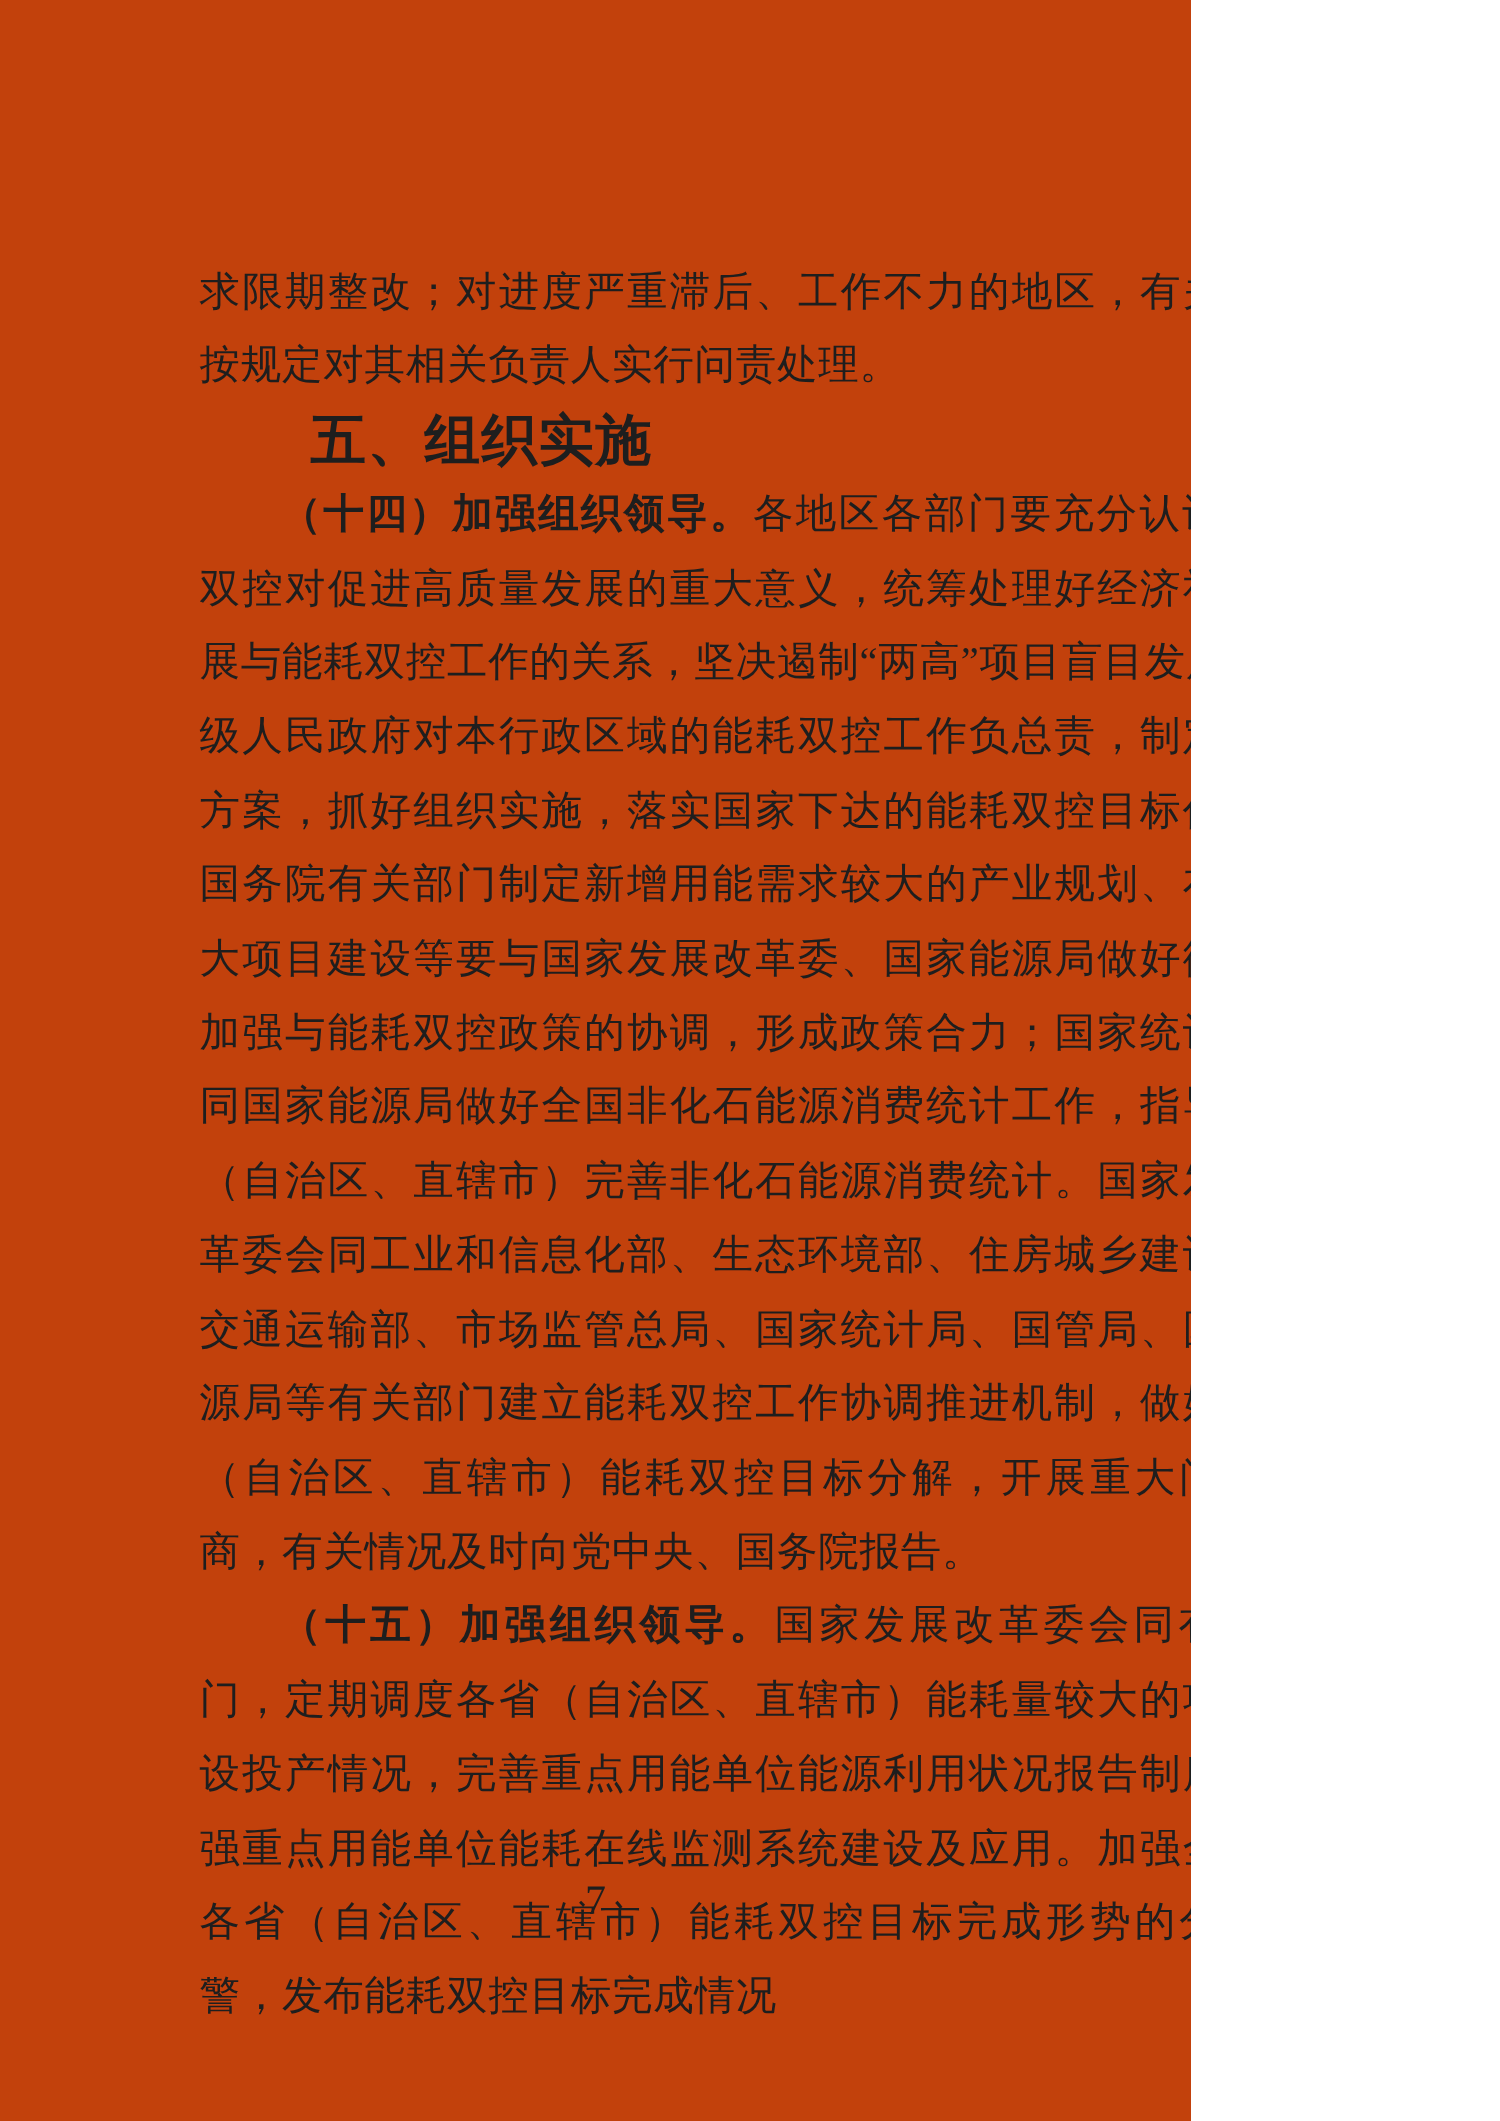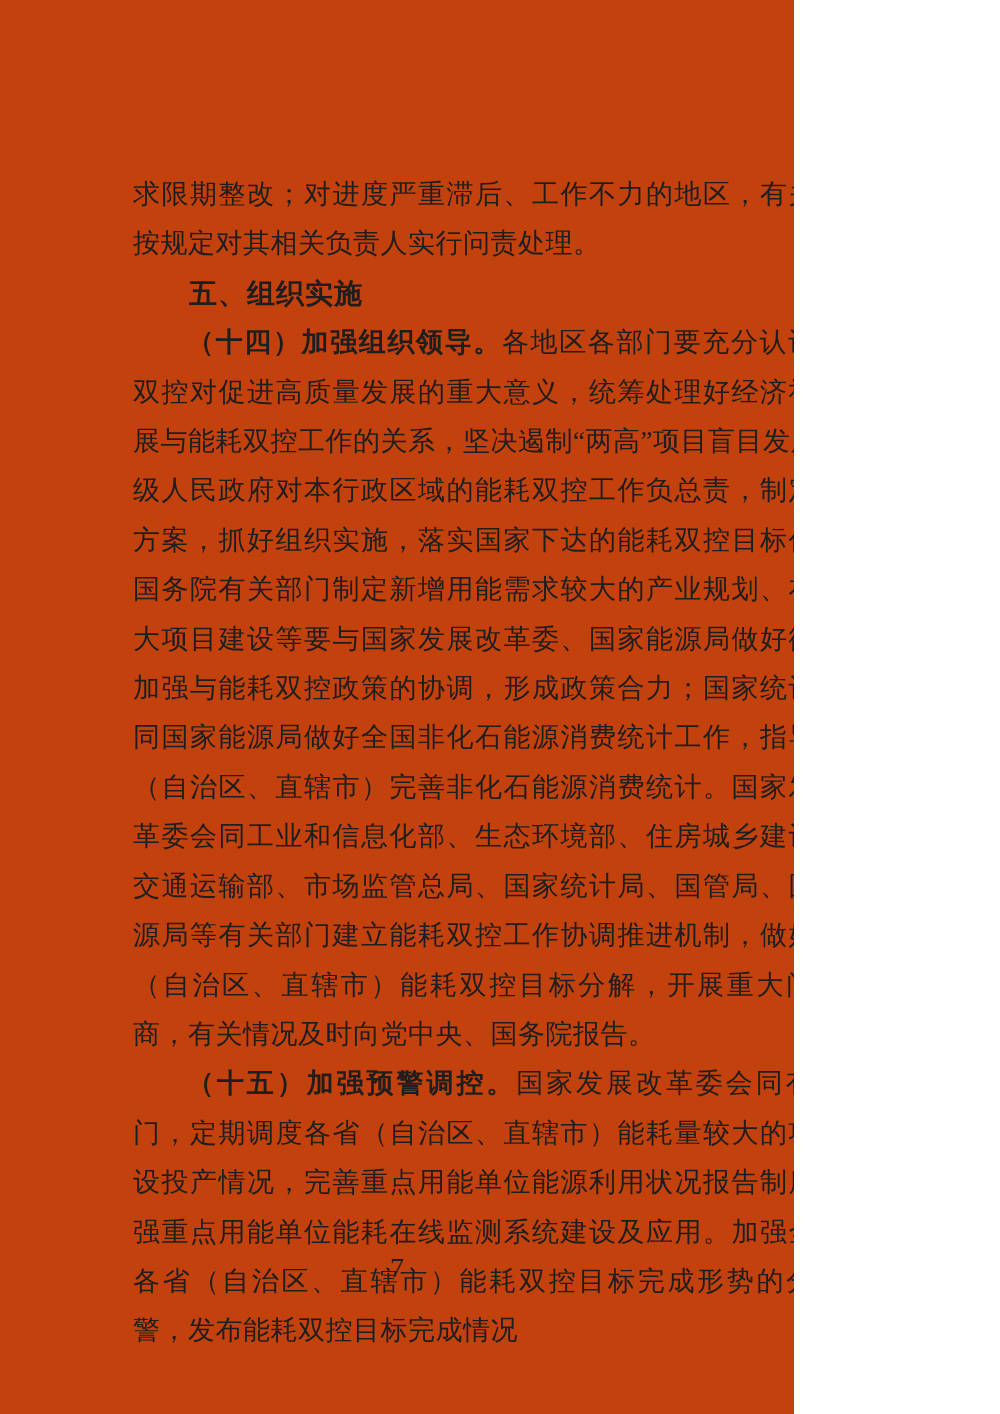--- a/index.html
+++ b/index.html
@@ -30,21 +30,21 @@
   .text-block p,
   .text-block h2 {
     margin: 0;
     padding: 0;
   }
   .para-indent {
     text-indent: 2em;
   }
   .section-heading {
     text-indent: 2em;
-    font-size: 28px;
+    font-size: 37px;
     font-weight: bold;
     font-family: "Liberation Sans", "DejaVu Sans", sans-serif;
     letter-spacing: 1px;
   }
   .para-lead {
     font-weight: bold;
     font-family: Liberation Serif, serif;
   }
   .page-number {
     position: absolute;
@@ -63,19 +63,19 @@
 <div class="page">
 
   <div class="text-block">
 
     <p class="para-continuation">求限期整改；对进度严重滞后、工作不力的地区，有关方面按规定对其相关负责人实行问责处理。</p>
 
     <h2 class="section-heading">五、组织实施</h2>
 
     <p class="para-indent"><span class="para-lead">（十四）加强组织领导。</span><span>各地区各部门要充分认识能耗双控对促进高质量发展的重大意义，统筹处理好经济社会发展与能耗双控工作的关系，坚决遏制“两高”项目盲目发展。省级人民政府对本行政区域的能耗双控工作负总责，制定工作方案，抓好组织实施，落实国家下达的能耗双控目标任务。国务院有关部门制定新增用能需求较大的产业规划、布局重大项目建设等要与国家发展改革委、国家能源局做好衔接，加强与能耗双控政策的协调，形成政策合力；国家统计局会同国家能源局做好全国非化石能源消费统计工作，指导各省（自治区、直辖市）完善非化石能源消费统计。国家发展改革委会同工业和信息化部、生态环境部、住房城乡建设部、交通运输部、市场监管总局、国家统计局、国管局、国家能源局等有关部门建立能耗双控工作协调推进机制，做好各省（自治区、直辖市）能耗双控目标分解，开展重大问题会商，有关情况及时向党中央、国务院报告。</span></p>
 
-    <p class="para-indent"><span class="para-lead">（十五）加强预警调控。</span><span>国家发展改革委会同有关部门，定期调度各省（自治区、直辖市）能耗量较大的项目建设投产情况，完善重点用能单位能源利用状况报告制度，加强重点用能单位能耗在线监测系统建设及应用。加强全国和各省（自治区、直辖市）能耗双控目标完成形势的分析预警，发布能耗双控目标完成情况</span></p>
+    <p class="para-indent"><span class="para-lead">（十五）加强组织领导。</span><span>国家发展改革委会同有关部门，定期调度各省（自治区、直辖市）能耗量较大的项目建设投产情况，完善重点用能单位能源利用状况报告制度，加强重点用能单位能耗在线监测系统建设及应用。加强全国和各省（自治区、直辖市）能耗双控目标完成形势的分析预警，发布能耗双控目标完成情况</span></p>
 
   </div>
 
   <div class="page-number">7</div>
 
 </div>
 
 </body></html>

